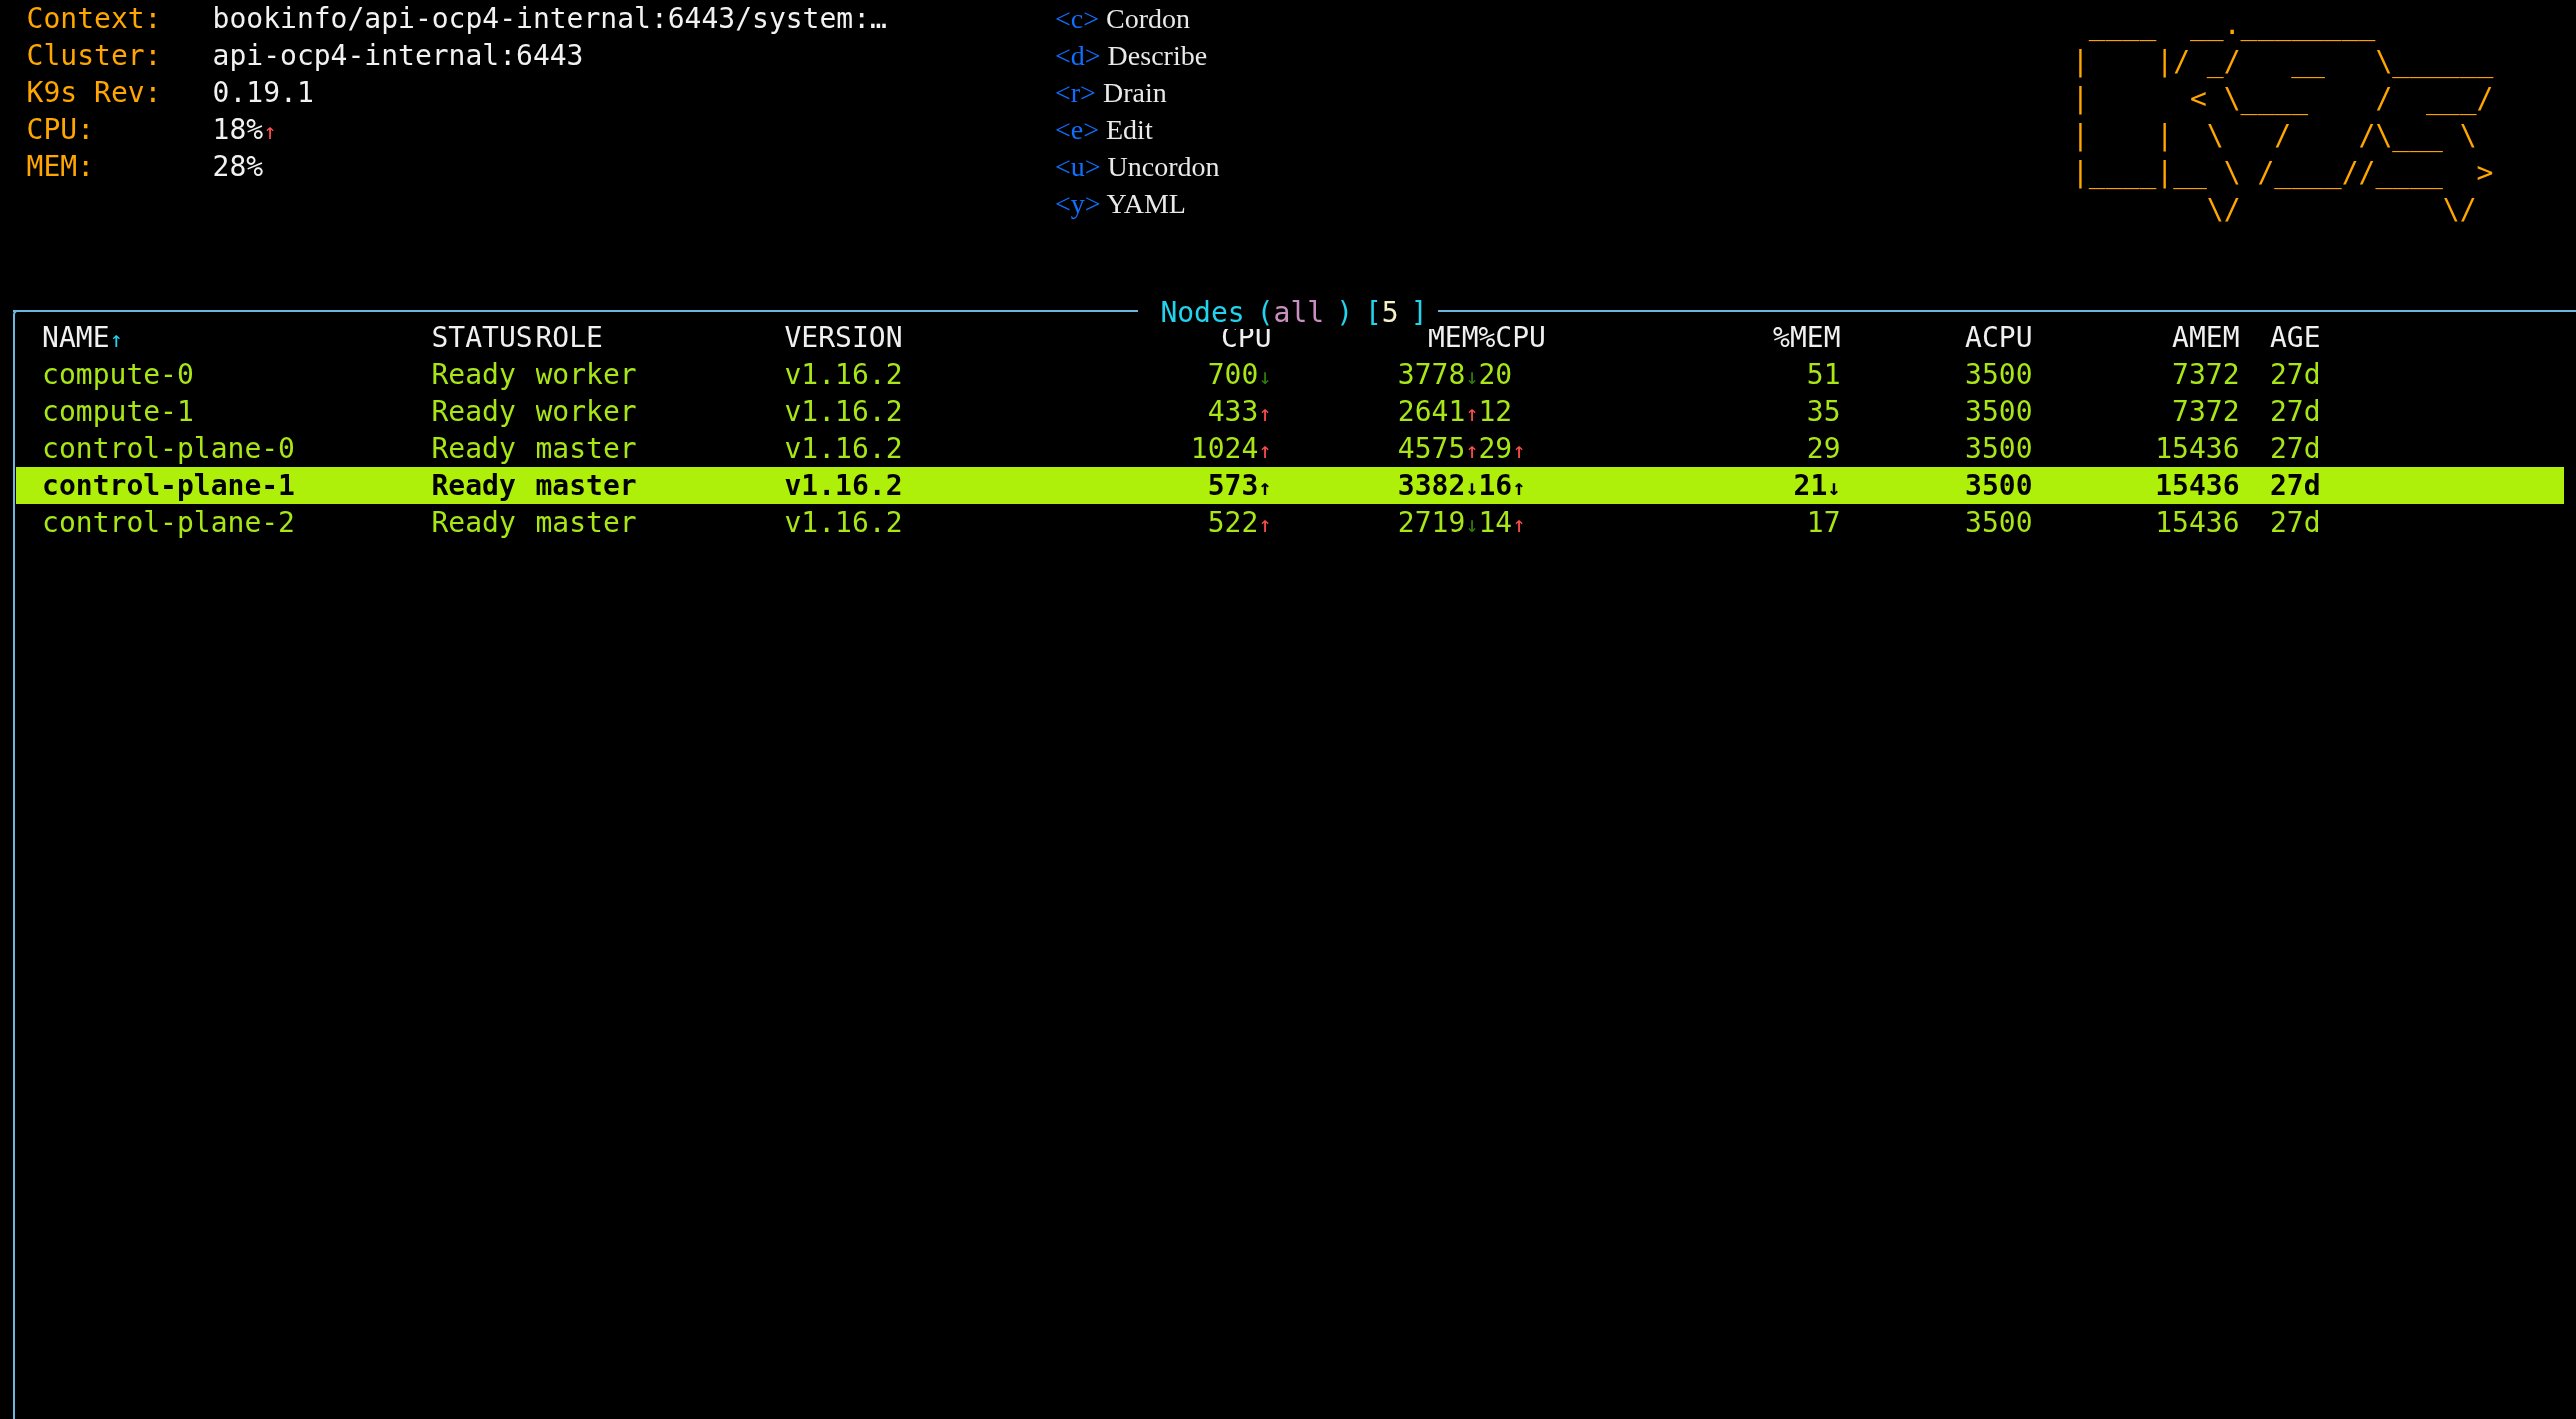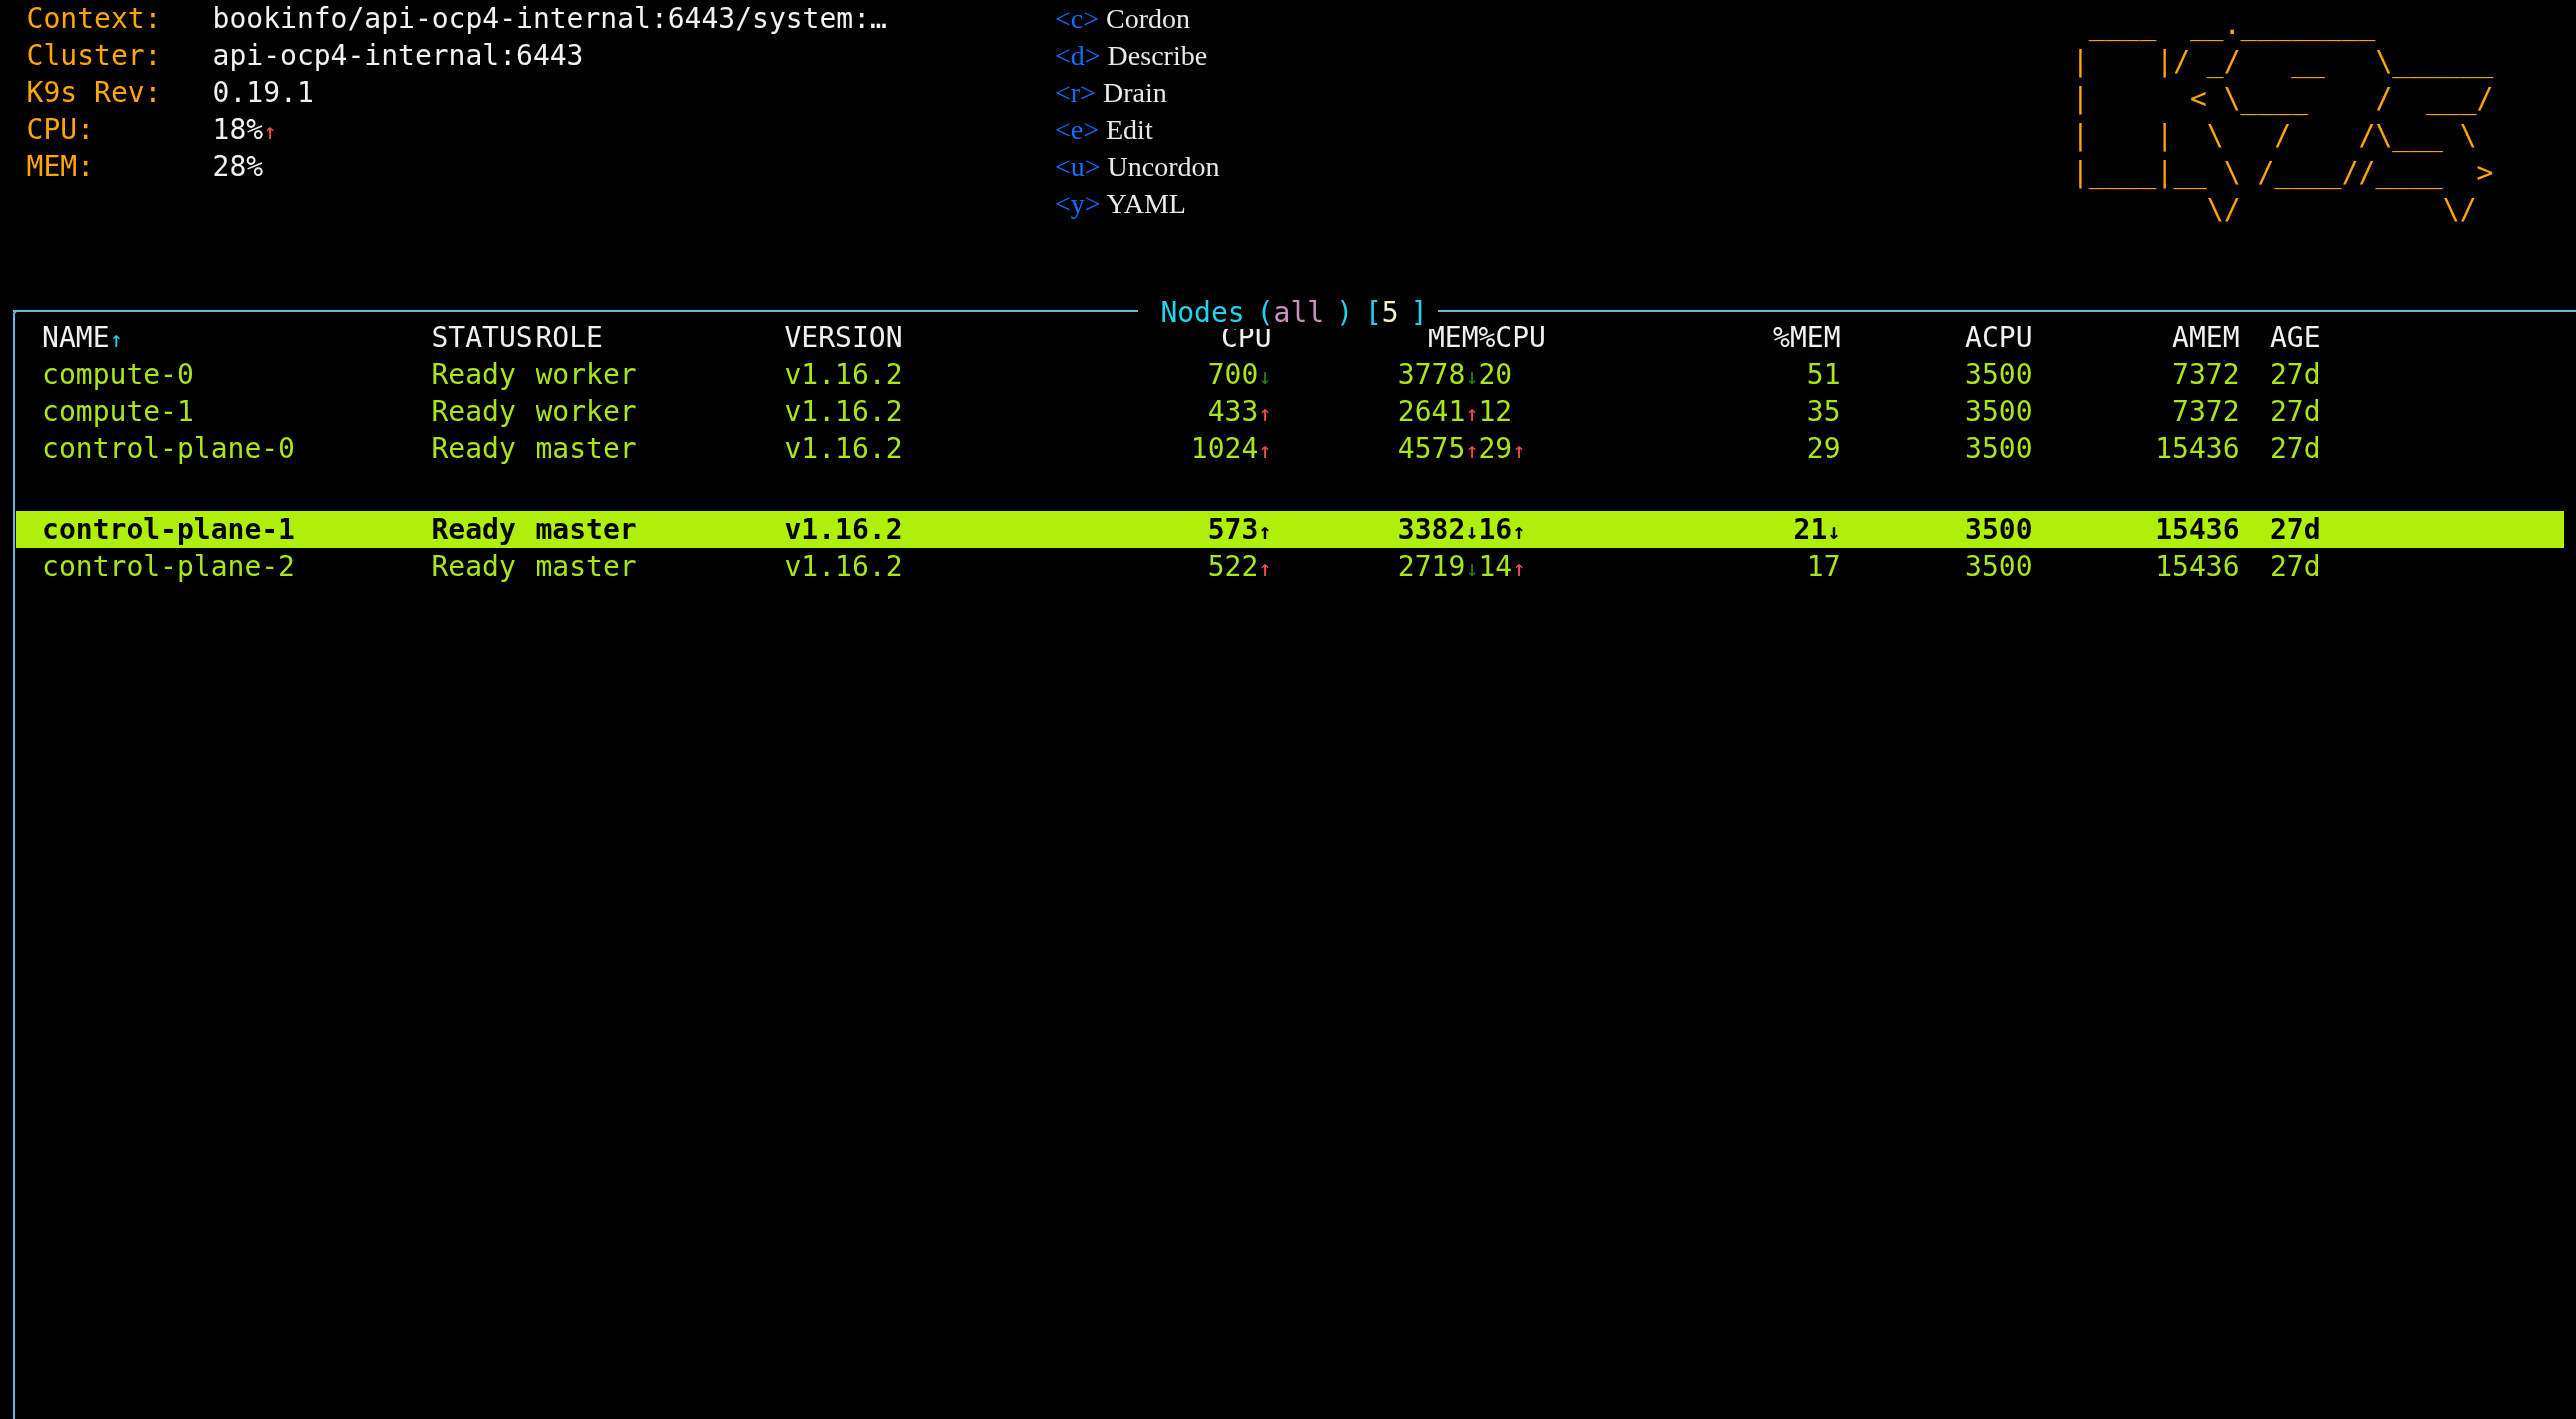--- a/index.html
+++ b/index.html
@@ -146,21 +146,20 @@
     white-space: pre;
     position: relative;
   }
   .trow.header { color: #f0f0f0; }
   .trow.data { color: #a8e616; }
   .trow.selected {
     background: #aef009;
     color: #000000;
     font-weight: bold;
     width: 2548px;
-    margin-top: 44px;
   }
   .cell {
     display: inline-block;
     white-space: pre;
     vertical-align: top;
     overflow: hidden;
   }
   .c-name    { width: 416px; padding-left: 26.6px; box-sizing: border-box; text-align: left; }
   .c-status  { width: 104px; text-align: left; }
   .c-role    { width: 249px; text-align: left; }

